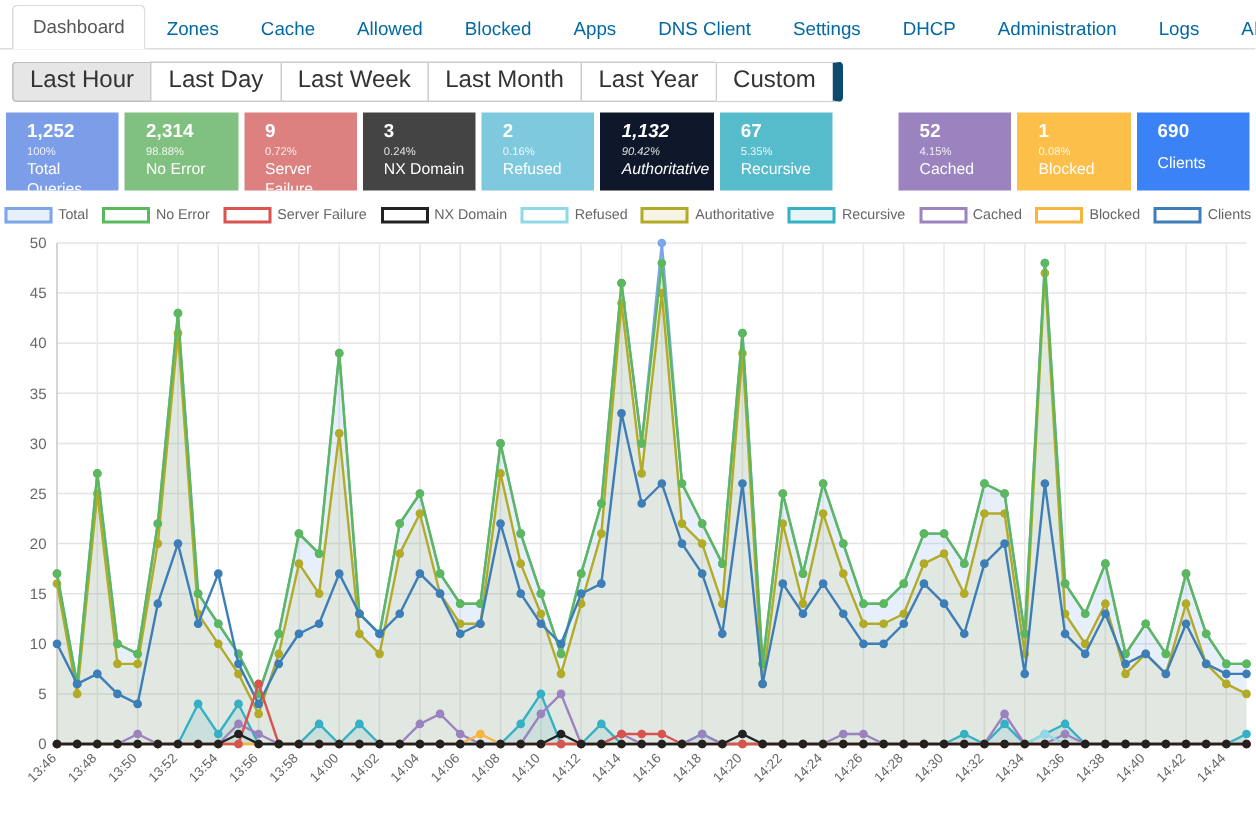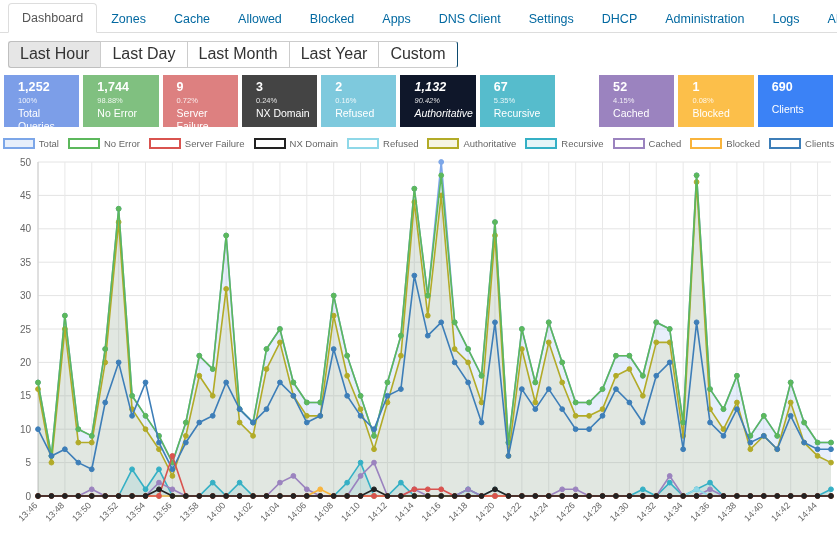--- a/index.html
+++ b/index.html
@@ -54,21 +54,21 @@
     color: #333333;
     background: #ffffff;
     border: 1px solid #cccccc;
     border-right: none;
     padding: 5px 11px 6px 11px;
     line-height: 14px;
     white-space: nowrap;
     cursor: pointer;
   }
   .rangebtn:first-child { border-top-left-radius: 3px; border-bottom-left-radius: 3px; }
-  .rangebtn:last-child  { border-right: 1px solid #0c4a6e; border-top-right-radius: 3px; border-bottom-right-radius: 3px; }
+  .rangebtn:last-child  { border-right: 7px solid #0c4a6e; border-top-right-radius: 3px; border-bottom-right-radius: 3px; }
   .rangebtn.active { background: #e6e6e6; border-color: #bfbfbf; }
 
   
   .cards {
     display: flex;
     padding: 0 4px;
     gap: 4px;
     height: 52px;
     margin-top: 1px;
   }
@@ -146,34 +146,35 @@
       <div class="navtab">DHCP</div>
       <div class="navtab">Administration</div>
       <div class="navtab">Logs</div>
       <div class="navtab">About</div>
     </div>
 
   <div class="rangebar">
     <div class="rangegroup" id="rangegroup">
         <div class="rangebtn active">Last Hour</div>
         <div class="rangebtn">Last Day</div>
+        <div class="rangebtn">Last Week</div>
         <div class="rangebtn">Last Month</div>
         <div class="rangebtn">Last Year</div>
         <div class="rangebtn">Custom</div>
       </div>
   </div>
 
   <div class="cards" id="cards">
       <div class="card" style="background: rgb(124, 158, 232);">
         <div class="cval">1,252</div>
         <div class="cpct">100%</div>
         <div class="clabel">Total Queries</div>
       </div>
       <div class="card" style="background: rgb(128, 192, 128);">
-        <div class="cval">1,744</div>
+        <div class="cval">2,314</div>
         <div class="cpct">98.88%</div>
         <div class="clabel">No Error</div>
       </div>
       <div class="card" style="background: rgb(221, 128, 128);">
         <div class="cval">9</div>
         <div class="cpct">0.72%</div>
         <div class="clabel">Server Failure</div>
       </div>
       <div class="card" style="background: rgb(68, 68, 68);">
         <div class="cval">3</div>

